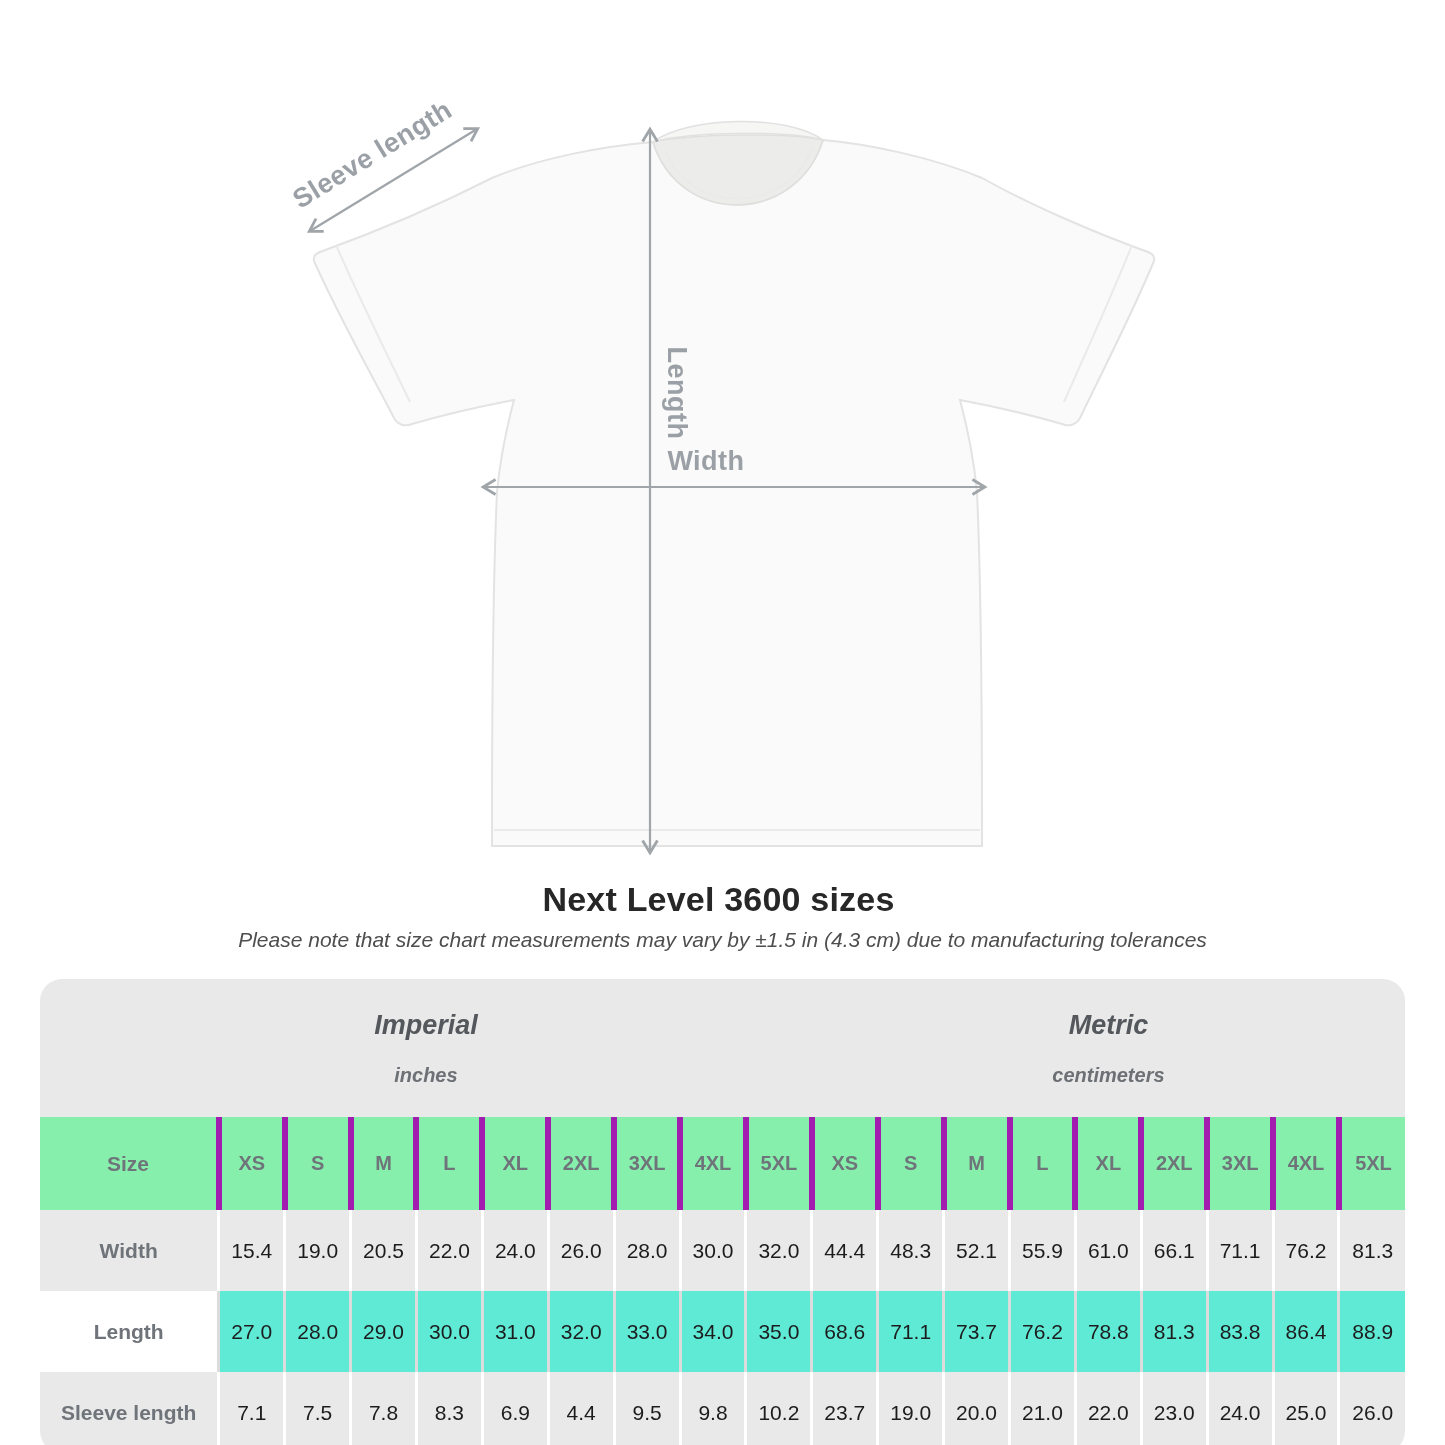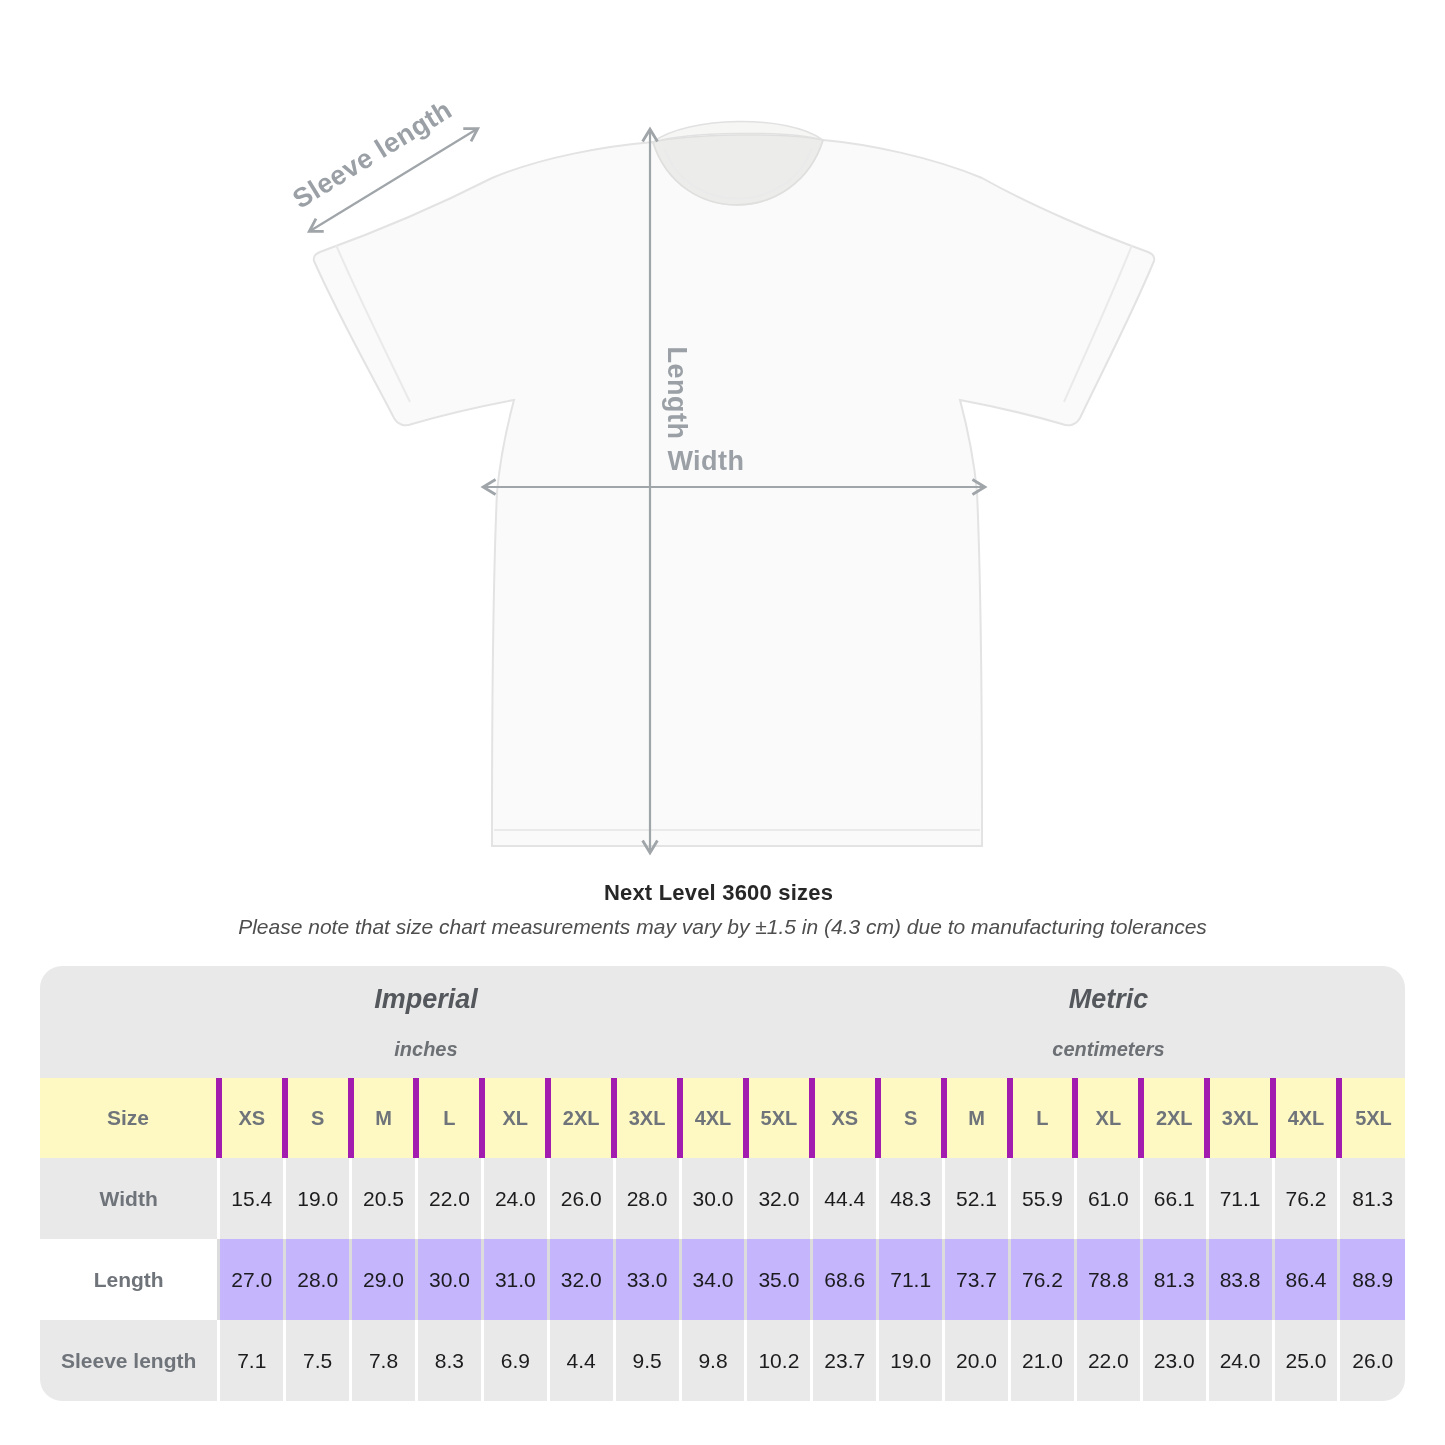--- a/index.html
+++ b/index.html
@@ -11,43 +11,43 @@
   
   .diagram{display:block;margin:0 auto;}
   .tee-body{fill:#fafafa;stroke:#e2e3e2;stroke-width:2;}
   .tee-soft{fill:none;stroke:#e9eae9;stroke-width:2;}
   .neck-inside{fill:#ececeb;stroke:#dfdfde;stroke-width:1.5;}
   .collar-band{fill:#f6f6f5;stroke:#e0e1e0;stroke-width:1.5;}
   .meas-line{stroke:#a0a5a9;stroke-width:2.2;fill:none;}
   .meas-label{fill:#9aa0a5;font-weight:bold;font-size:27px;letter-spacing:.5px;}
   
   .title{
-    text-align:center;font-size:22px;font-weight:bold;color:#272727;
+    text-align:center;font-size:34px;font-weight:bold;color:#272727;
     margin:14px 8px 9px 0;letter-spacing:.2px;
   }
   .subtitle{
     text-align:center;font-style:italic;font-size:21px;color:#4e4e4e;margin:0;
   }
   
   .table-wrap{
     width:1365px;margin:27px auto 0 auto;
     border-radius:22px;overflow:hidden;
   }
   table{width:100%;border-collapse:collapse;table-layout:fixed;}
   .units-row th{
-    background:#e9e9e9;height:106px;vertical-align:middle;padding:3px;
+    background:#e9e9e9;height:106px;vertical-align:middle;padding:16px;
   }
   .unit-name{font-size:27px;font-weight:bold;font-style:italic;color:#54585c;}
   .unit-sub{font-size:20px;font-style:italic;color:#6d7175;margin-top:23px;}
-  .sizes-row th{height:80px;background:#fef9c3;padding:0;}
+  .sizes-row th{height:93px;background:#86efac;padding:0;}
   .sizes-row th:not(:first-child){border-left:6px solid #a21caf;}
   th.size-h{font-size:20px;font-weight:bold;color:#6f747a;text-align:center;}
   th.row-label{font-size:21px;font-weight:bold;color:#6f747a;text-align:center;padding:0;}
   tbody tr{height:81px;}
-  tbody td{font-size:21px;color:#1c1c1e;text-align:center;padding:0;background:#c4b5fd;}
+  tbody td{font-size:21px;color:#1c1c1e;text-align:center;padding:0;background:#5eead4;}
   tbody tr:nth-child(odd) td,
   tbody tr:nth-child(odd) th{background:#e9e9e9;}
   tbody tr:nth-child(odd) td{border-left:3px solid #ffffff;}
   tbody tr:nth-child(even) td{border-left:3px solid #dcdcdc;}
 </style>
 </head>
 <body>
 
 <svg class="diagram" width="1445" height="866" viewBox="0 0 1445 866">
   <defs>

